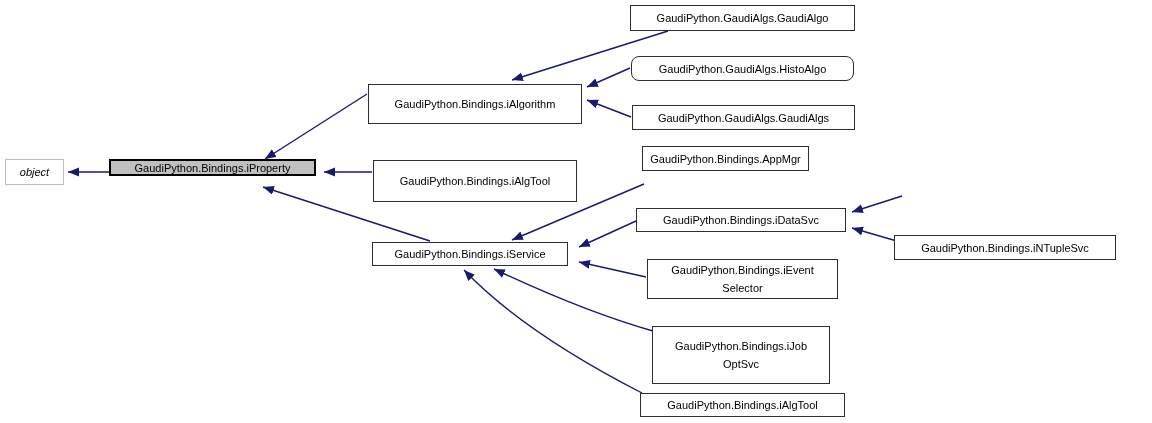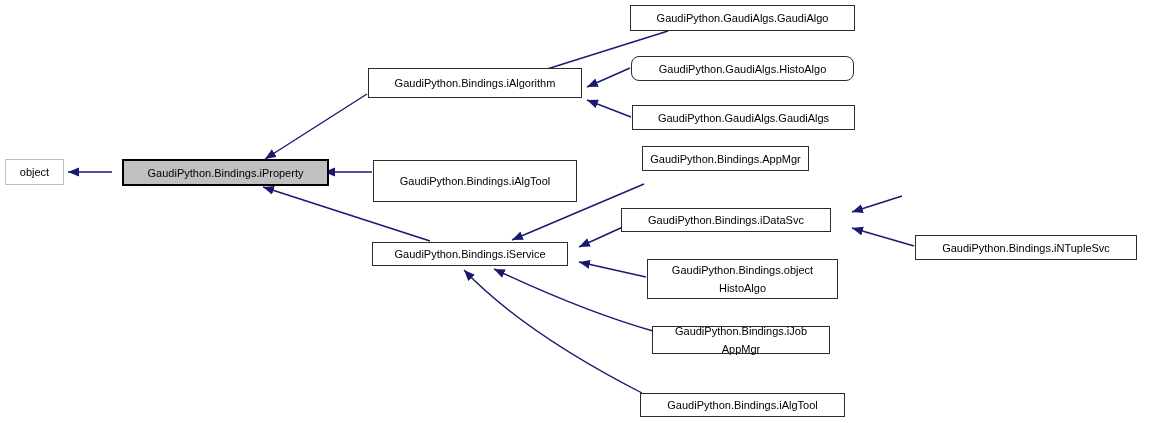--- a/index.html
+++ b/index.html
@@ -44,20 +44,21 @@
     cursor: pointer;
   }
   .node.highlighted {
     background: #c0c0c0;
     border: 2px solid #000000;
     cursor: default;
   }
   .node.undocumented {
     border: 1px solid #bdbdbd;
     cursor: default;
+    font-style: italic;
   }
   .node span { display: block; }
 </style>
 </head>
 <body>
 
 <div class="canvas">
 
   <svg class="edges-svg" viewBox="0 0 1152 423" xmlns="http://www.w3.org/2000/svg">
     <defs>
@@ -78,25 +79,25 @@
     <path class="edge" d="M 653 331 C 600 316 545 293 494 269" marker-end="url(#arrow)"></path>
     <path class="edge" d="M 642 393 C 572 357 506 314 464 270" marker-end="url(#arrow)"></path>
     <path class="edge" d="M 902 196 L 852 212" marker-end="url(#arrow)"></path>
     <path class="edge" d="M 914 246 L 852 228" marker-end="url(#arrow)"></path>
   </svg>
 
   <div class="node undocumented" style="left:5px;   top:159px; width:59px;  height:26px;">
     <span>object</span>
   </div>
 
-  <div class="node highlighted" style="left:122px; top:159px; width:207px; height:27px;">
+  <div class="node highlighted" style="left:109px; top:159px; width:207px; height:17px;">
     <span>GaudiPython.Bindings.iProperty</span>
   </div>
 
-  <div class="node" style="left:368px; top:68px;  width:214px; height:30px;justify-content:center;">
+  <div class="node" style="left:368px; top:84px;  width:214px; height:40px;justify-content:center;">
     <span>GaudiPython.Bindings.iAlgorithm</span>
   </div>
 
   <div class="node" style="left:630px; top:5px;   width:225px; height:26px;">
     <span>GaudiPython.GaudiAlgs.GaudiAlgo</span>
   </div>
 
   <div class="node" style="left:631px; top:56px;  width:223px; height:25px;border-radius:8px;">
     <span>GaudiPython.GaudiAlgs.HistoAlgo</span>
   </div>
@@ -110,36 +111,36 @@
   </div>
 
   <div class="node" style="left:372px; top:242px; width:196px; height:24px;">
     <span>GaudiPython.Bindings.iService</span>
   </div>
 
   <div class="node" style="left:642px; top:146px; width:167px; height:25px;">
     <span>GaudiPython.Bindings.AppMgr</span>
   </div>
 
-  <div class="node" style="left:621px; top:208px; width:210px; height:24px;">
+  <div class="node" style="left:636px; top:208px; width:210px; height:24px;">
     <span>GaudiPython.Bindings.iDataSvc</span>
   </div>
 
 
-  <div class="node" style="left:915px; top:235px; width:222px; height:25px;">
+  <div class="node" style="left:894px; top:235px; width:222px; height:25px;">
     <span>GaudiPython.Bindings.iNTupleSvc</span>
   </div>
 
   <div class="node" style="left:647px; top:259px; width:191px; height:40px;">
-    <span>GaudiPython.Bindings.object</span>
-    <span>HistoAlgo</span>
+    <span>GaudiPython.Bindings.iEvent</span>
+    <span>Selector</span>
   </div>
 
-  <div class="node" style="left:652px; top:326px; width:178px; height:28px;">
+  <div class="node" style="left:652px; top:326px; width:178px; height:58px;">
     <span>GaudiPython.Bindings.iJob</span>
-    <span>AppMgr</span>
+    <span>OptSvc</span>
   </div>
 
   <div class="node" style="left:640px; top:393px; width:205px; height:24px;">
     <span>GaudiPython.Bindings.iAlgTool</span>
   </div>
 
 </div>
 
 </body></html>

